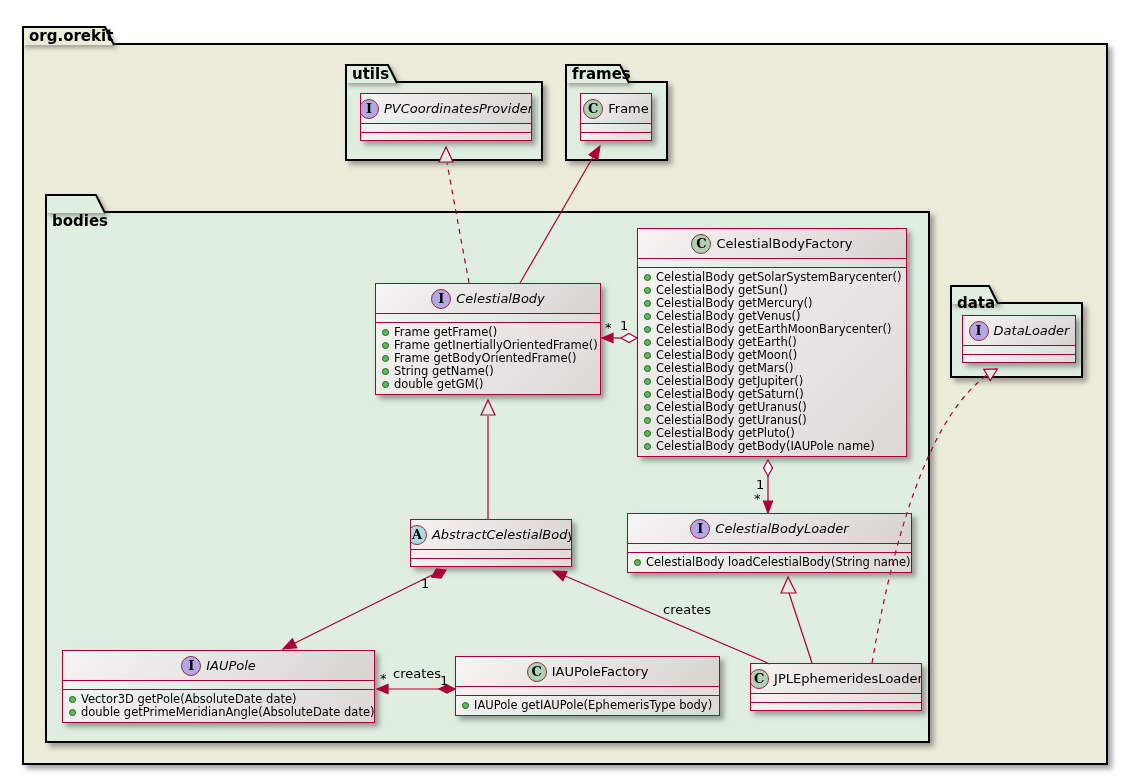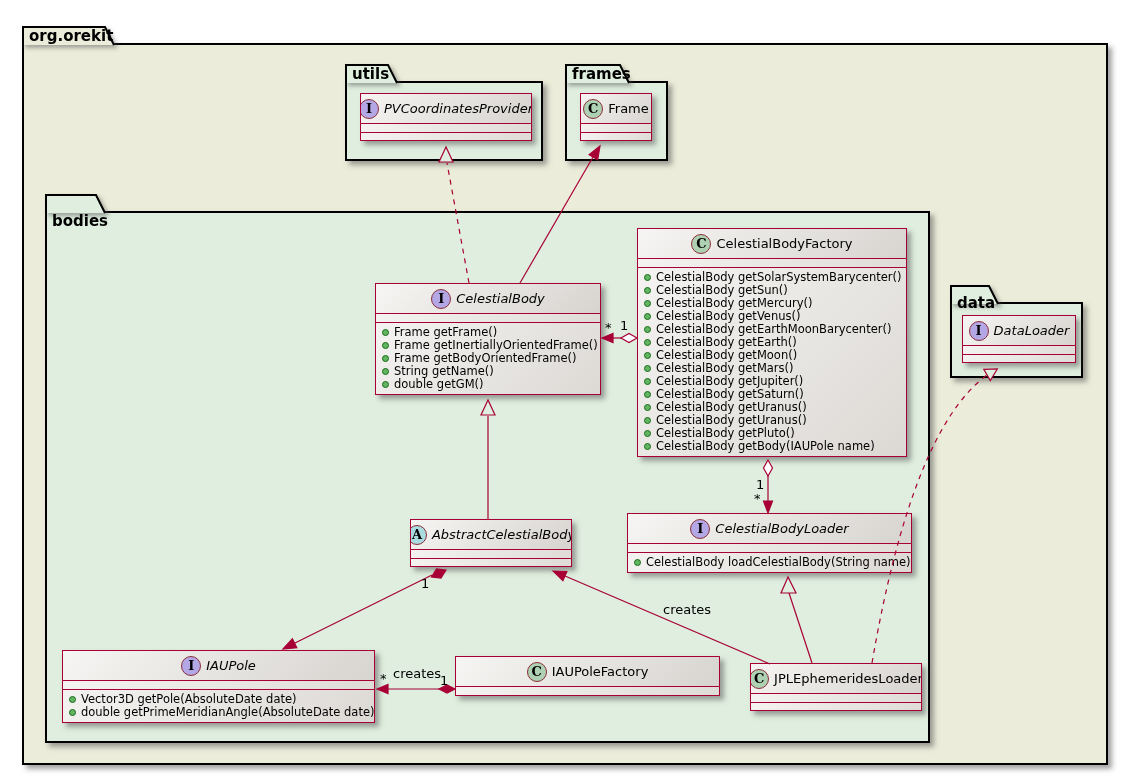--- a/index.html
+++ b/index.html
@@ -224,20 +224,26 @@
         </div>
     </div>
   </div>
 
   <div class="cls" style="left:455px; top:656px; width:265px;">
     <div class="cls-header">
       <span class="circ circ-C">C</span>
       <span class="cls-name">IAUPoleFactory</span>
     </div>
     <div class="strip"></div>
+    <div class="cls-methods">
+      <div class="m">
+          <span class="dot"></span>
+          <span>IAUPole getIAUPole(EphemerisType body)</span>
+        </div>
+    </div>
   </div>
 
   <div class="cls" style="left:750px; top:663px; width:172px;">
     <div class="cls-header">
       <span class="circ circ-C">C</span>
       <span class="cls-name">JPLEphemeridesLoader</span>
     </div>
     <div class="strip"></div>
     <div class="strip"></div>
   </div>

